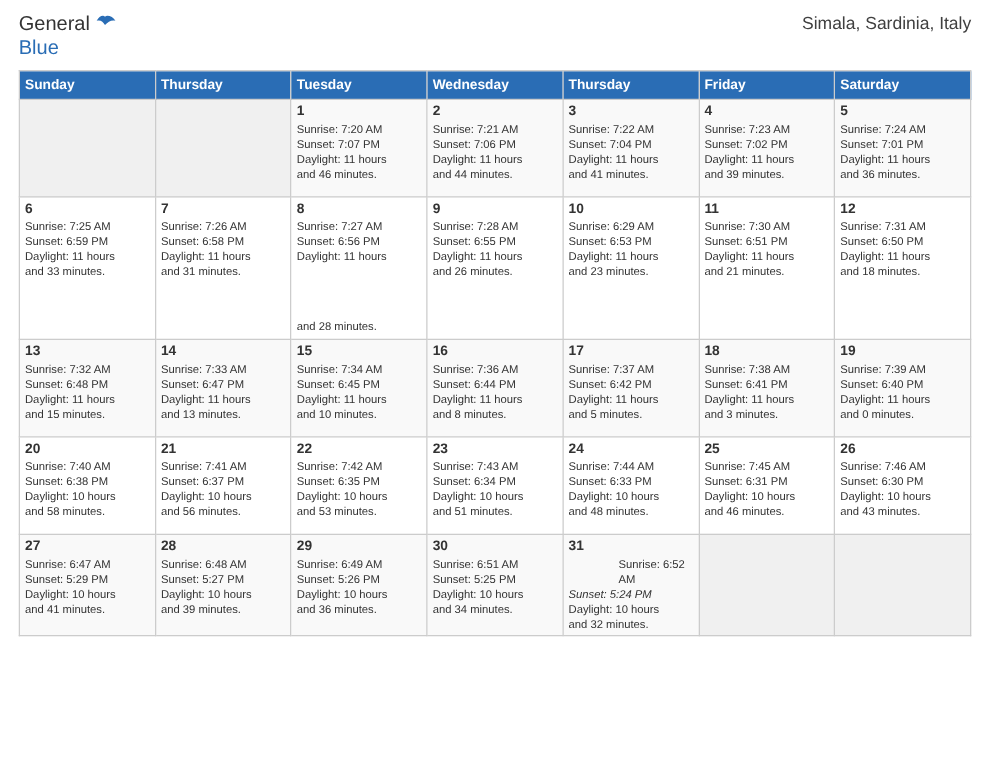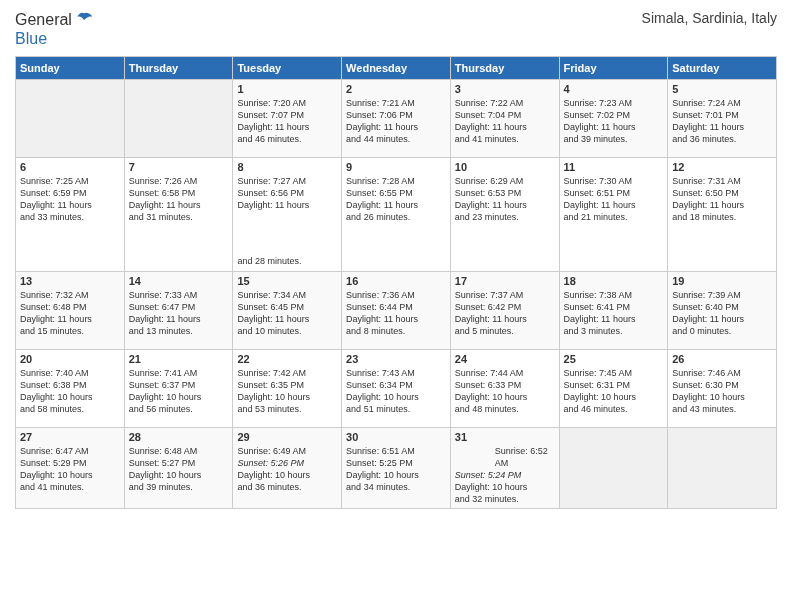--- a/index.html
+++ b/index.html
@@ -382,21 +382,21 @@
               <span style="display: block;">Sunrise: 6:48 AM</span>
               <span style="display: block;">Sunset: 5:27 PM</span>
               <span style="display: block;">Daylight: 10 hours</span>
               <span style="display: block;">and 39 minutes.</span>
             </div>
           </td>
           <td>
             <span class="day-number">29</span>
             <div class="day-info">
               <span style="display: block;">Sunrise: 6:49 AM</span>
-              <span style="display: block; font-style: italic;">Sunset: 5:26 PM</span>
+              <span style="display: block;">Sunset: 5:26 PM</span>
               <span style="display: block;">Daylight: 10 hours</span>
               <span style="display: block;">and 36 minutes.</span>
             </div>
           </td>
           <td>
             <span class="day-number">30</span>
             <div class="day-info">
               <span style="display: block;">Sunrise: 6:51 AM</span>
               <span style="display: block;">Sunset: 5:25 PM</span>
               <span style="display: block;">Daylight: 10 hours</span>

